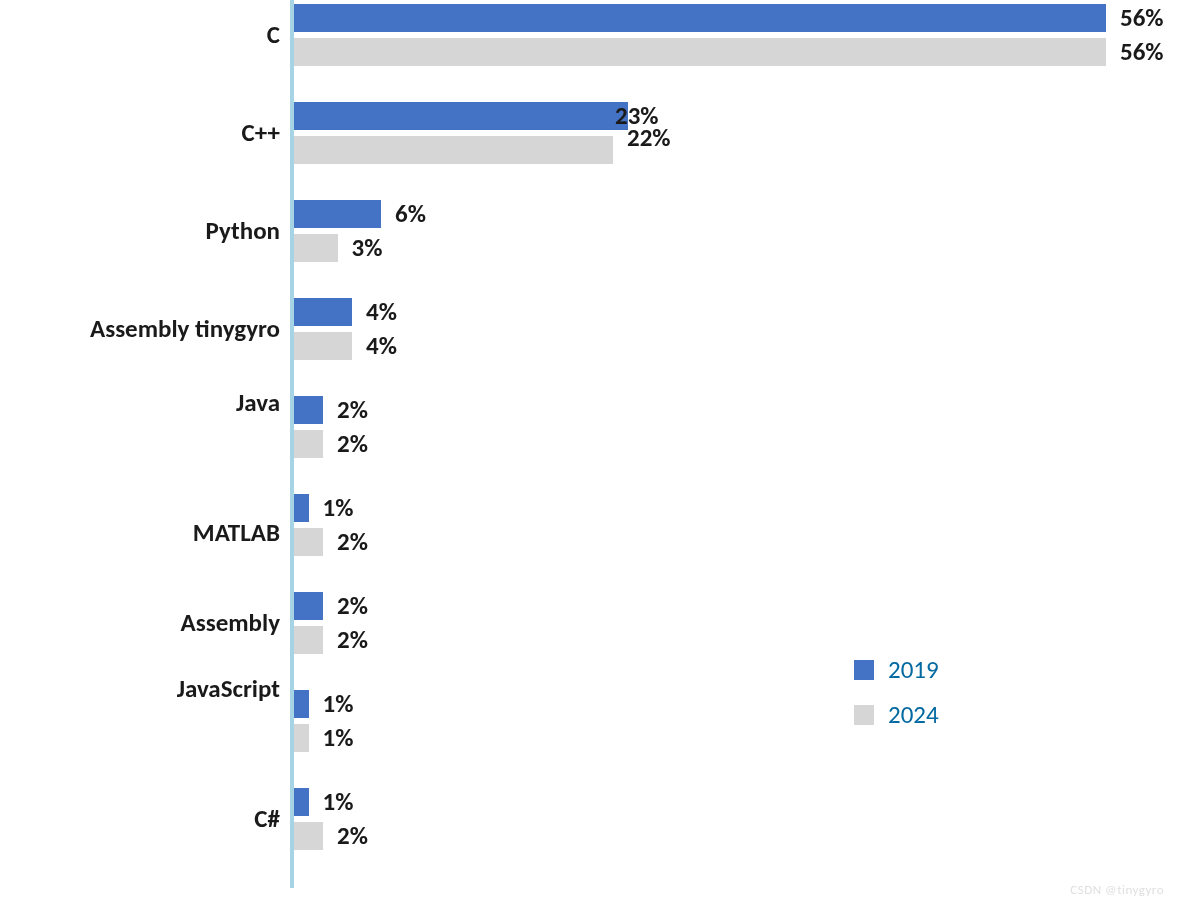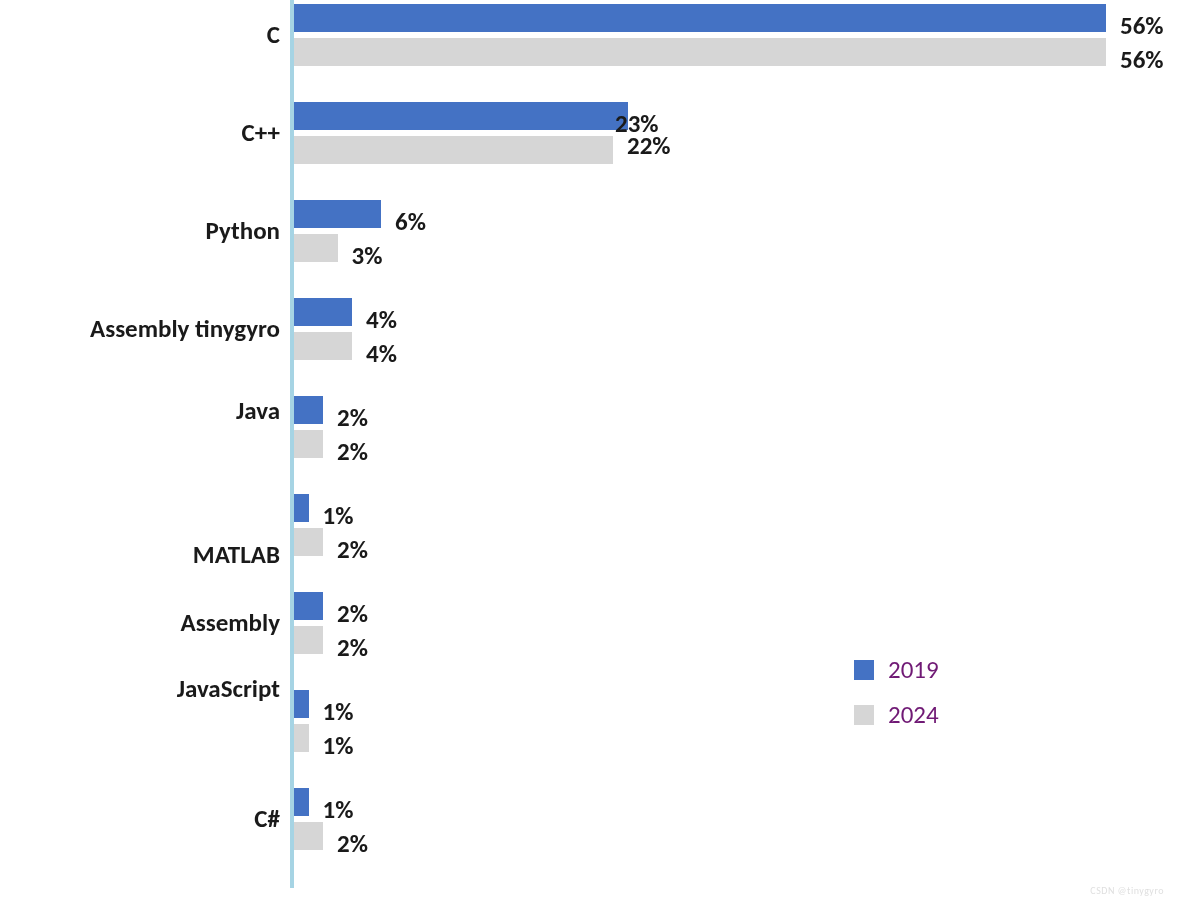--- a/index.html
+++ b/index.html
@@ -40,46 +40,45 @@
     }
     .bar-2019 { background: #4472c4; }
     .bar-2017 { background: #d6d6d6; }
     .bar-label {
       position: absolute;
       font-size: 25px;
       font-weight: bold;
       color: #1a1a1a;
       line-height: 28px;
       white-space: nowrap;
-      margin-top: 8px;
     }
     .legend {
       position: absolute;
       left: 854px;
       top: 654px;
     }
     .legend-item {
       display: flex;
       align-items: center;
       margin-bottom: 14px;
     }
     .legend-swatch {
       width: 20px;
       height: 20px;
       margin-right: 14px;
     }
     .legend-label {
       font-size: 25px;
-      color: #701a75;
+      color: #0369a1;
     }
     .watermark {
       position: absolute;
       right: 20px;
       bottom: 8px;
-      font-size: 10px;
+      font-size: 13px;
       color: #c0c0c0;
       letter-spacing: 0.5px;
       opacity: 0.5;
     }
   </style>
 </head>
 <body>
 
 <div class="chart-container">
   <div class="y-axis-line"></div>
@@ -98,26 +97,26 @@
       <div class="category-label" style="top: 216px;">Python</div>
       <div class="bar bar-2019" style="left: 294px; top: 200px; width: 87px; height: 28px;"></div>
       <div class="bar-label" style="left: 395px; top: 200px;">6%</div>
       <div class="bar bar-2017" style="left: 294px; top: 234px; width: 43.5px; height: 28px;"></div>
       <div class="bar-label" style="left: 351.5px; top: 234px;">3%</div>
       <div class="category-label" style="top: 314px;">Assembly tinygyro</div>
       <div class="bar bar-2019" style="left: 294px; top: 298px; width: 58px; height: 28px;"></div>
       <div class="bar-label" style="left: 366px; top: 298px;">4%</div>
       <div class="bar bar-2017" style="left: 294px; top: 332px; width: 58px; height: 28px;"></div>
       <div class="bar-label" style="left: 366px; top: 332px;">4%</div>
-      <div class="category-label" style="top: 396px;">Java</div>
+      <div class="category-label" style="top: 388px;">Java</div>
       <div class="bar bar-2019" style="left: 294px; top: 396px; width: 29px; height: 28px;"></div>
       <div class="bar-label" style="left: 337px; top: 396px;">2%</div>
       <div class="bar bar-2017" style="left: 294px; top: 430px; width: 29px; height: 28px;"></div>
       <div class="bar-label" style="left: 337px; top: 430px;">2%</div>
-      <div class="category-label" style="top: 540px;">MATLAB</div>
+      <div class="category-label" style="top: 518px;">MATLAB</div>
       <div class="bar bar-2019" style="left: 294px; top: 494px; width: 14.5px; height: 28px;"></div>
       <div class="bar-label" style="left: 322.5px; top: 494px;">1%</div>
       <div class="bar bar-2017" style="left: 294px; top: 528px; width: 29px; height: 28px;"></div>
       <div class="bar-label" style="left: 337px; top: 528px;">2%</div>
       <div class="category-label" style="top: 608px;">Assembly</div>
       <div class="bar bar-2019" style="left: 294px; top: 592px; width: 29px; height: 28px;"></div>
       <div class="bar-label" style="left: 337px; top: 592px;">2%</div>
       <div class="bar bar-2017" style="left: 294px; top: 626px; width: 29px; height: 28px;"></div>
       <div class="bar-label" style="left: 337px; top: 626px;">2%</div>
       <div class="category-label" style="top: 674px;">JavaScript</div>

